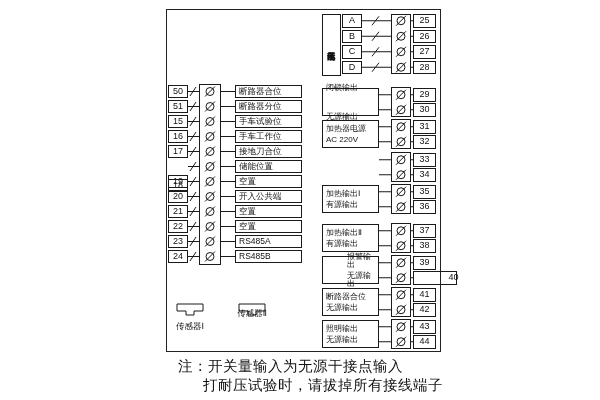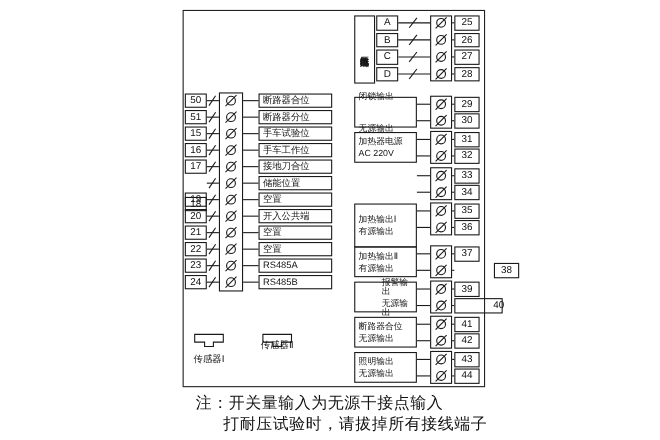--- a/index.html
+++ b/index.html
@@ -284,34 +284,34 @@
     <div class="box grp" style="left: 322px; top: 120px; width: 57px; height: 28px;">
       <span>加热器电源</span>
       <span>AC 220V</span>
     </div>
     <div class="box strip" style="left: 391px; top: 119px; width: 20px; height: 30px;"></div>
     <div class="box" style="left: 413px; top: 120px; width: 23px; height: 13.5px;">31</div>
     <div class="box" style="left: 413px; top: 135px; width: 23px; height: 13.5px;">32</div>
     <div class="box strip" style="left: 391px; top: 152px; width: 20px; height: 30px;"></div>
     <div class="box" style="left: 413px; top: 153px; width: 23px; height: 13.5px;">33</div>
     <div class="box" style="left: 413px; top: 168px; width: 23px; height: 13.5px;">34</div>
-    <div class="box grp" style="left: 322px; top: 185px; width: 57px; height: 40px;">
+    <div class="box grp" style="left: 322px; top: 185px; width: 57px; height: 28px;">
       <span>加热输出Ⅰ</span>
       <span>有源输出</span>
     </div>
     <div class="box strip" style="left: 391px; top: 184px; width: 20px; height: 30px;"></div>
     <div class="box" style="left: 413px; top: 185px; width: 23px; height: 13.5px;">35</div>
     <div class="box" style="left: 413px; top: 200px; width: 23px; height: 13.5px;">36</div>
     <div class="box grp" style="left: 322px; top: 224px; width: 57px; height: 28px;">
       <span>加热输出Ⅱ</span>
       <span>有源输出</span>
     </div>
     <div class="box strip" style="left: 391px; top: 223px; width: 20px; height: 30px;"></div>
     <div class="box" style="left: 413px; top: 224px; width: 23px; height: 13.5px;">37</div>
-    <div class="box" style="left: 413px; top: 239px; width: 23px; height: 13.5px; margin-left: 36px;">38</div>
+    <div class="box" style="left: 413px; top: 239px; width: 23px; height: 13.5px;">38</div>
     <div class="box grp" style="left: 322px; top: 256px; width: 57px; height: 28px; padding-left: 24px;">
       <span>报警输出</span>
       <span>无源输出</span>
     </div>
     <div class="box strip" style="left: 391px; top: 255px; width: 20px; height: 30px;"></div>
     <div class="box" style="left: 413px; top: 256px; width: 23px; height: 13.5px;">39</div>
     <div class="box" style="left: 413px; top: 271px; width: 44px; height: 13.5px; padding-left: 37px;">40</div>
     <div class="box grp" style="left: 322px; top: 288px; width: 57px; height: 28px;">
       <span>断路器合位</span>
       <span>无源输出</span>

